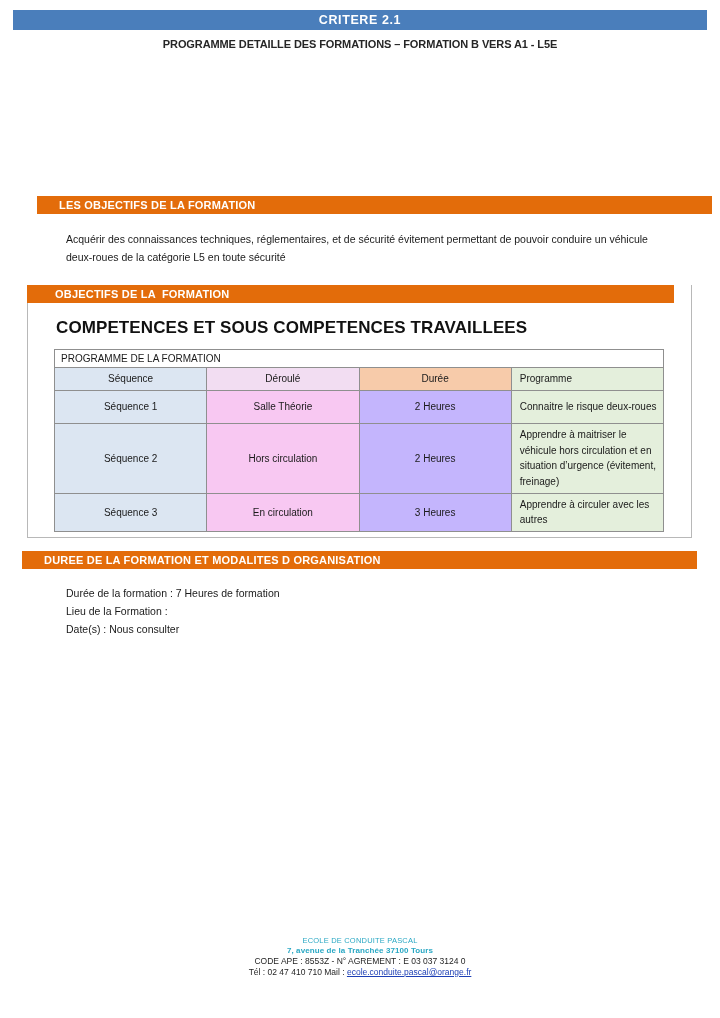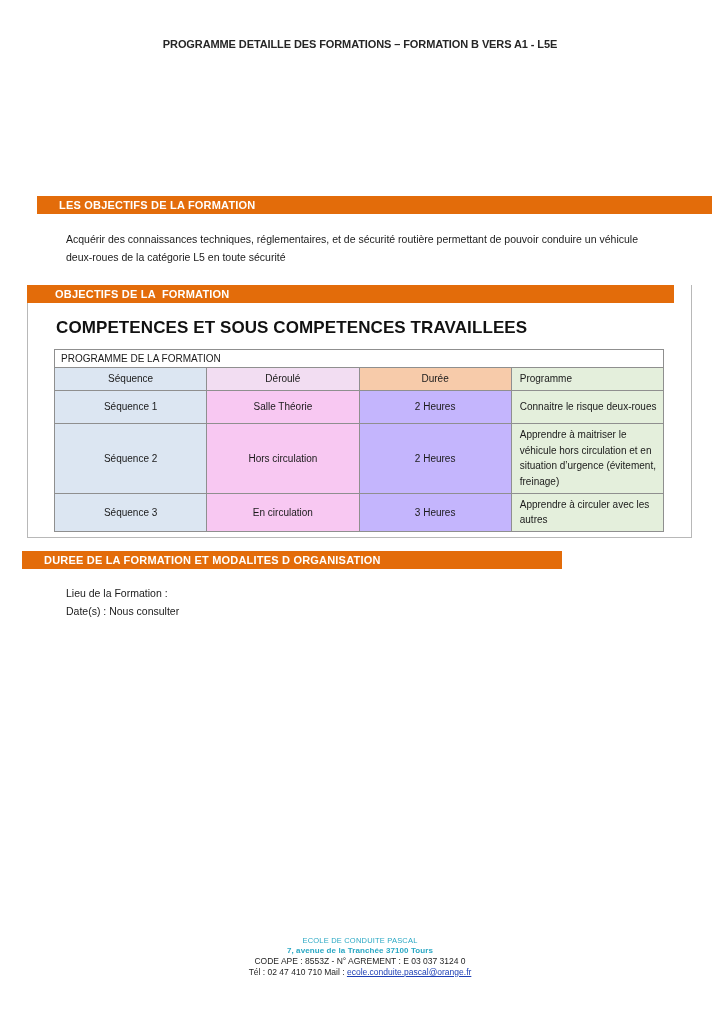--- a/index.html
+++ b/index.html
@@ -81,21 +81,21 @@
   #bar-objectifs-formation {
     left: 27px;
     top: 285px;
     width: 647px;
     padding-left: 28px;
     box-sizing: border-box;
   }
   #bar-duree {
     left: 22px;
     top: 551px;
-    width: 540px;
+    width: 675px;
     padding-left: 22px;
     box-sizing: border-box;
   }
 
   
   .objectives-text {
     position: absolute;
     left: 66px;
     top: 230px;
     width: 590px;
@@ -218,28 +218,31 @@
     color: #1d3fb5;
     text-decoration: underline;
     font-size: 8px;
   }
 </style>
 </head>
 <body>
 
 <div class="page">
 
+  <div class="blue-banner">
+    <span class="blue-banner-text">CRITERE 2.1</span>
+  </div>
 
   <div class="doc-subtitle">PROGRAMME DETAILLE DES FORMATIONS – FORMATION  B VERS A1 - L5E</div>
 
   <div class="orange-bar" id="bar-objectifs">
     <span class="bar-label">LES OBJECTIFS DE LA FORMATION</span>
   </div>
 
-  <div class="objectives-text">Acquérir des connaissances techniques, réglementaires, et de sécurité routière permettant de pouvoir conduire un véhicule deux-roues de la catégorie L5 en toute sécurité</div>
+  <div class="objectives-text">Acquérir des connaissances techniques, réglementaires, et de sécurité évitement permettant de pouvoir conduire un véhicule deux-roues de la catégorie L5 en toute sécurité</div>
 
   <div class="competence-box">
 
     <div class="competence-title">COMPETENCES ET SOUS COMPETENCES TRAVAILLEES</div>
 
     <div class="prog-table-wrap">
       <table class="prog-table">
         <tbody>
           <tr>
             <td class="title-cell" colspan="4">
@@ -312,20 +315,21 @@
 
   <div class="orange-bar" id="bar-objectifs-formation">
     <span class="bar-label">OBJECTIFS DE LA  FORMATION</span>
   </div>
 
   <div class="orange-bar" id="bar-duree">
     <span class="bar-label">DUREE DE LA FORMATION ET MODALITES D ORGANISATION</span>
   </div>
 
   <div class="duration-text">
+    <div>Durée de la formation : 7 Heures de formation</div>
     <div>Lieu de la Formation :</div>
     <div>Date(s) : Nous consulter</div>
   </div>
 
   <div class="footer">
     <div class="footer-line1">ECOLE DE CONDUITE PASCAL</div>
     <div class="footer-line2">7, avenue de la Tranchée 37100 Tours</div>
     <div class="footer-small">CODE APE : 8553Z - N° AGREMENT : E 03 037 3124 0</div>
     <div class="footer-small">
       <span>Tél : 02 47 410 710 Mail : </span><span class="footer-link">ecole.conduite.pascal@orange.fr</span>

